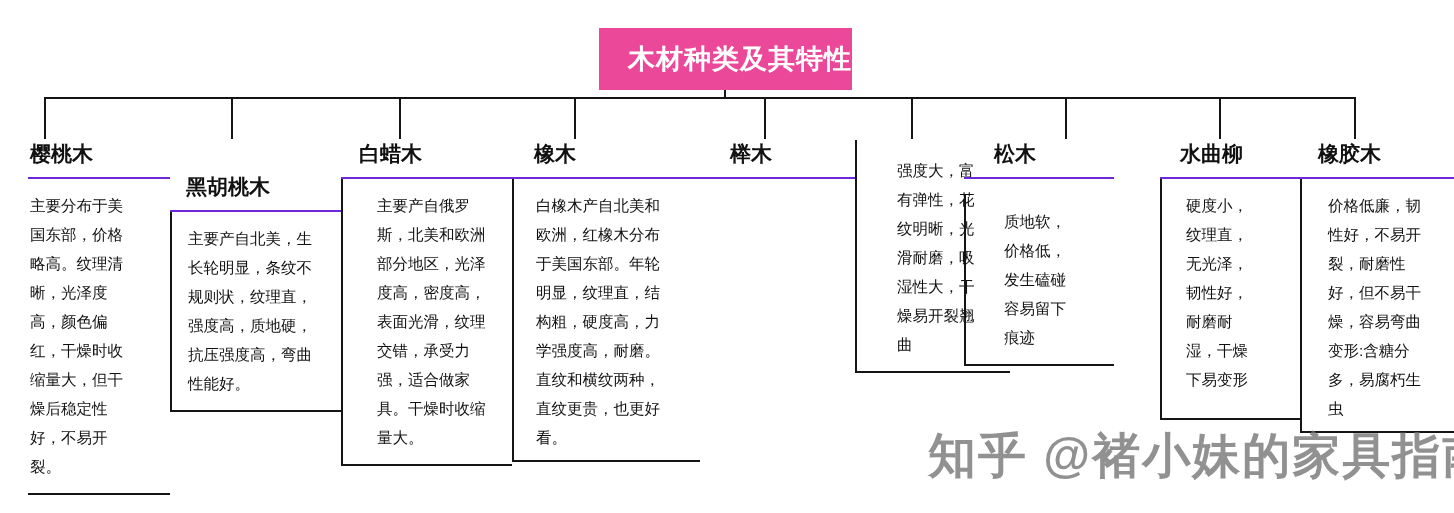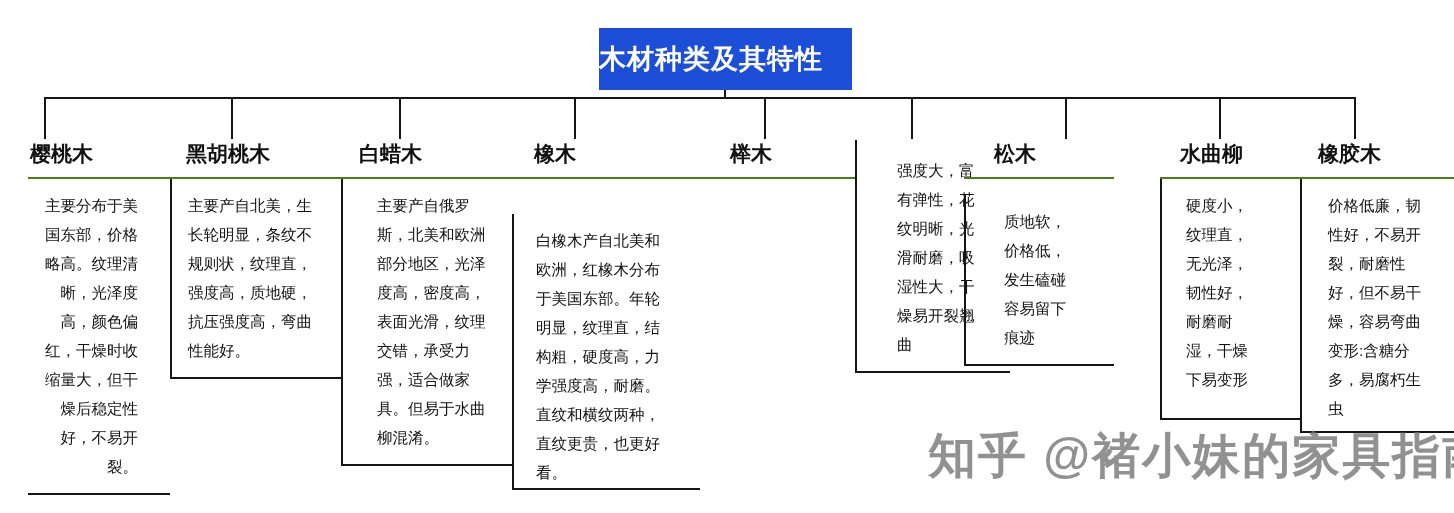--- a/index.html
+++ b/index.html
@@ -12,67 +12,67 @@
     overflow: hidden;
     font-family: "Liberation Sans", "DejaVu Sans", sans-serif;
     color: #111;
   }
 
   
   .root-topic {
     position: absolute;
     left: 599px; top: 28px;
     width: 253px; height: 62px;
-    background: #1d4ed8;
+    background: #ec4899;
     color: #ffffff;
-    display: flex; align-items: center; justify-content: flex-start;
+    display: flex; align-items: center; justify-content: flex-end;
     font-size: 27px; font-weight: bold; letter-spacing: 1px;
   }
 
   
   .line { position: absolute; background: #151515; }
   .stem { left: 724px; top: 90px;  width: 2px;    height: 9px;  }
   .rail { left: 44px;  top: 97px;  width: 1312px; height: 2px;  }
   .drop { top: 99px;   width: 2px; height: 40px; }
   .d1 { left: 44px; }  .d2 { left: 231px; } .d3 { left: 399px; }
   .d4 { left: 574px; } .d5 { left: 764px; } .d6 { left: 911px; }
   .d7 { left: 1065px; } .d8 { left: 1219px; } .d9 { left: 1354px; }
 
   
   .col { position: absolute; top: 140px; }
   .col-title {
     font-weight: bold;
     font-size: 21px;
     padding-bottom: 9px;
-    border-bottom: 2px solid #4d7c0f;
+    border-bottom: 2px solid #6d28d9;
     white-space: nowrap;
   }
   .col-body {
     font-size: 15.5px;
     line-height: 29px;
     border-bottom: 2px solid #151515;
     word-break: break-all;
   }
   .col.bordered .col-body { border-left: 2px solid #151515; }
 
   .c1 { left: 28px;   width: 142px; }
   .c1 .col-title { padding-left: 2px; }
-  .c1 .col-body  { padding: 12px 32px 12px 2px; text-align: right; }
+  .c1 .col-body  { padding: 12px 32px 12px 2px; }
 
-  .c2 { left: 170px;  width: 171px; }
+  .c2 { left: 170px;  width: 171px; margin-top: 33px; }
   .c2 .col-title { padding-left: 16px; }
   .c2 .col-body  { padding: 12px 28px 12px 16px; }
 
   .c3 { left: 341px;  width: 171px; }
   .c3 .col-title { padding-left: 18px; }
   .c3 .col-body  { padding: 12px 22px 12px 34px; }
 
   .c4 { left: 512px;  width: 188px; }
   .c4 .col-title { padding-left: 22px; }
-  .c4 .col-body  { padding: 12px 36px 1px 22px; margin-top: 35px; }
+  .c4 .col-body  { padding: 12px 36px 8px 22px; }
 
   .c5 { left: 700px;  width: 155px; }
   .c5 .col-title { padding-left: 30px; }
   .c5 .col-body  { padding: 12px 44px 12px 46px; }
 
   .c6 { left: 855px;  width: 155px; }
   .c6 .col-title { padding-left: 24px; }
   .c6 .col-body  { padding: 16px 34px 12px 40px; }
 
   .c7 { left: 964px; width: 150px; }
@@ -126,21 +126,21 @@
     <div class="col-body">主要分布于美国东部，价格略高。纹理清晰，光泽度高，颜色偏红，干燥时收缩量大，但干燥后稳定性好，不易开裂。</div>
   </div>
 
   <div class="col c2 bordered">
     <div class="col-title">黑胡桃木</div>
     <div class="col-body">主要产自北美，生长轮明显，条纹不规则状，纹理直，强度高，质地硬，抗压强度高，弯曲性能好。</div>
   </div>
 
   <div class="col c3 bordered">
     <div class="col-title">白蜡木</div>
-    <div class="col-body">主要产自俄罗斯，北美和欧洲部分地区，光泽度高，密度高，表面光滑，纹理交错，承受力强，适合做家具。但易于水曲柳混淆。</div>
+    <div class="col-body">主要产自俄罗斯，北美和欧洲部分地区，光泽度高，密度高，表面光滑，纹理交错，承受力强，适合做家具。干燥时收缩量大。</div>
   </div>
 
   <div class="col c4 bordered">
     <div class="col-title">橡木</div>
     <div class="col-body">白橡木产自北美和欧洲，红橡木分布于美国东部。年轮明显，纹理直，结构粗，硬度高，力学强度高，耐磨。直纹和横纹两种，直纹更贵，也更好看。</div>
   </div>
 
   <div class="col c5 bordered">
     <div class="col-title">榉木</div>
   </div>

